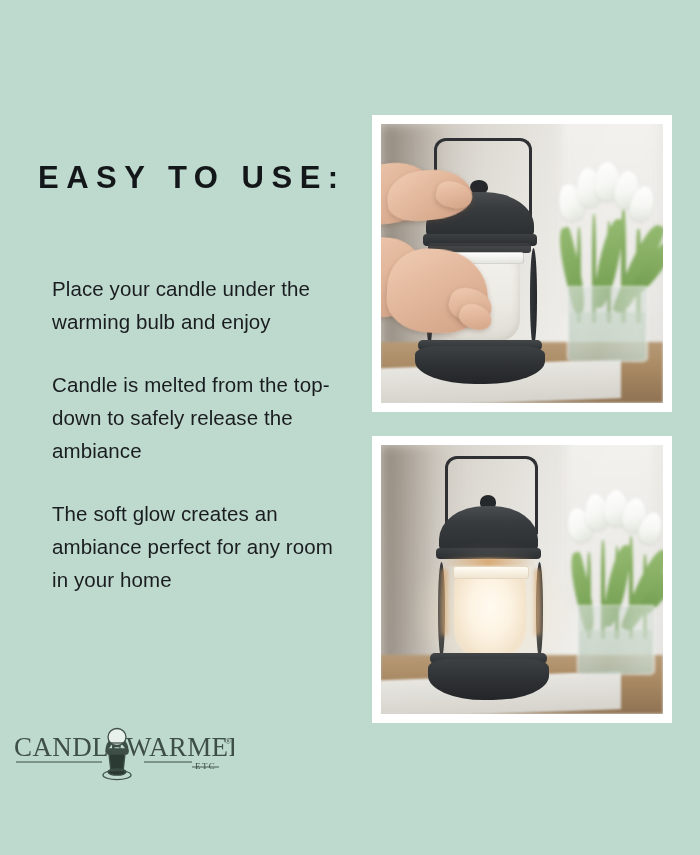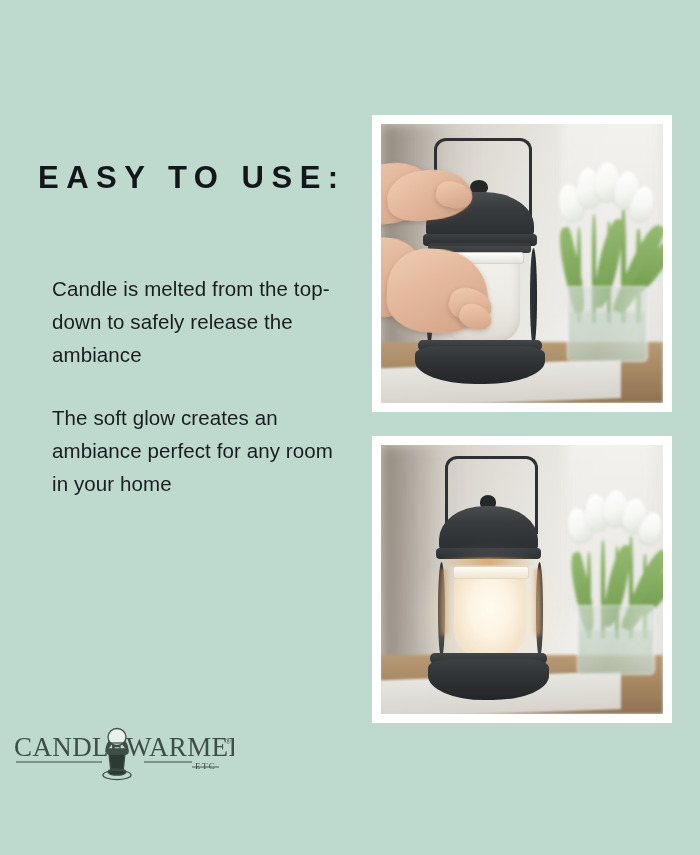--- a/index.html
+++ b/index.html
@@ -233,20 +233,21 @@
 </head>
 <body>
 
 <div class="page" style="background: rgb(190, 217, 205);">
 
   <div class="copy-col">
 
     <div class="headline">EASY TO USE:</div>
 
     <div class="body-copy">
+      <p class="para">Place your candle under the warming bulb and enjoy</p>
       <p class="para">Candle is melted from the top-down to safely release the ambiance</p>
       <p class="para">The soft glow creates an ambiance perfect for any room in your home</p>
     </div>
 
     <div class="logo">
       <svg width="220" height="62" viewBox="0 0 220 62" aria-hidden="true">
         <g fill="#3d4f46">
           <text id="lg-left" x="0" y="34" font-family="Liberation Serif, serif" font-size="27" letter-spacing="0.4">CANDLE</text>
           <text id="lg-right" x="112" y="34" font-family="Liberation Serif, serif" font-size="27" letter-spacing="0.4">WARMERS</text>
           <text id="lg-reg" x="211" y="22" font-family="Liberation Serif, serif" font-size="8">®</text>

